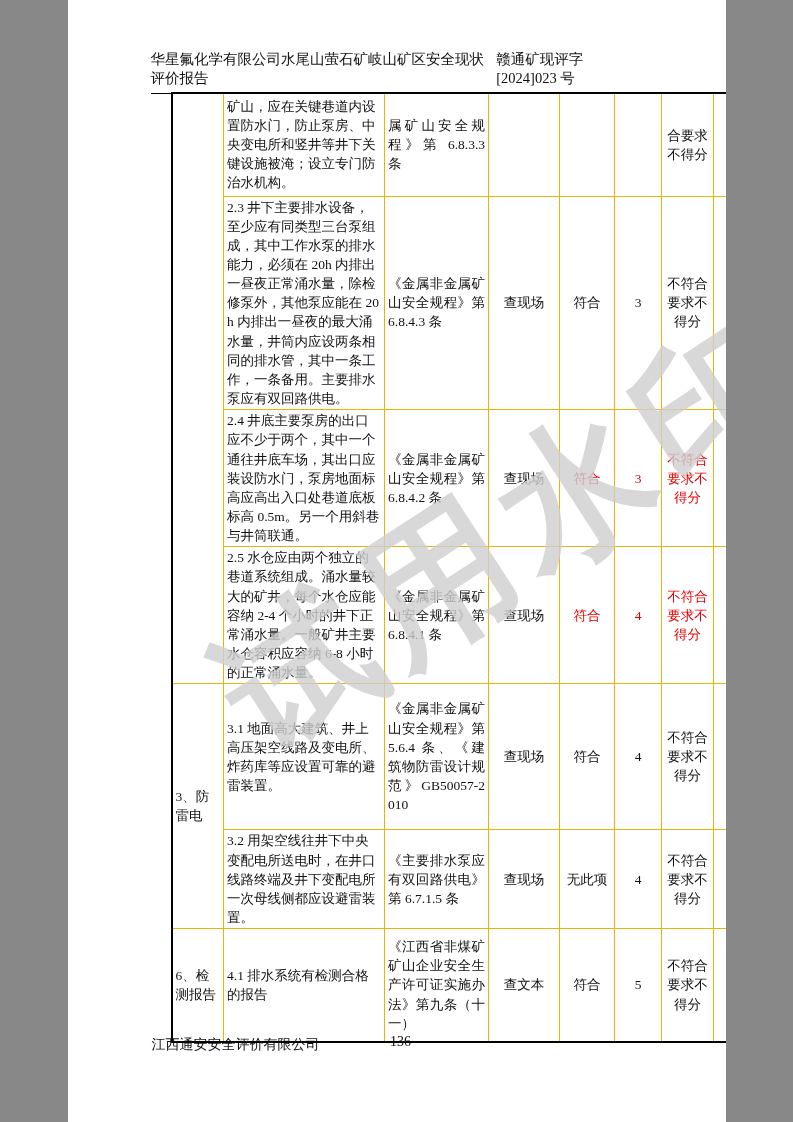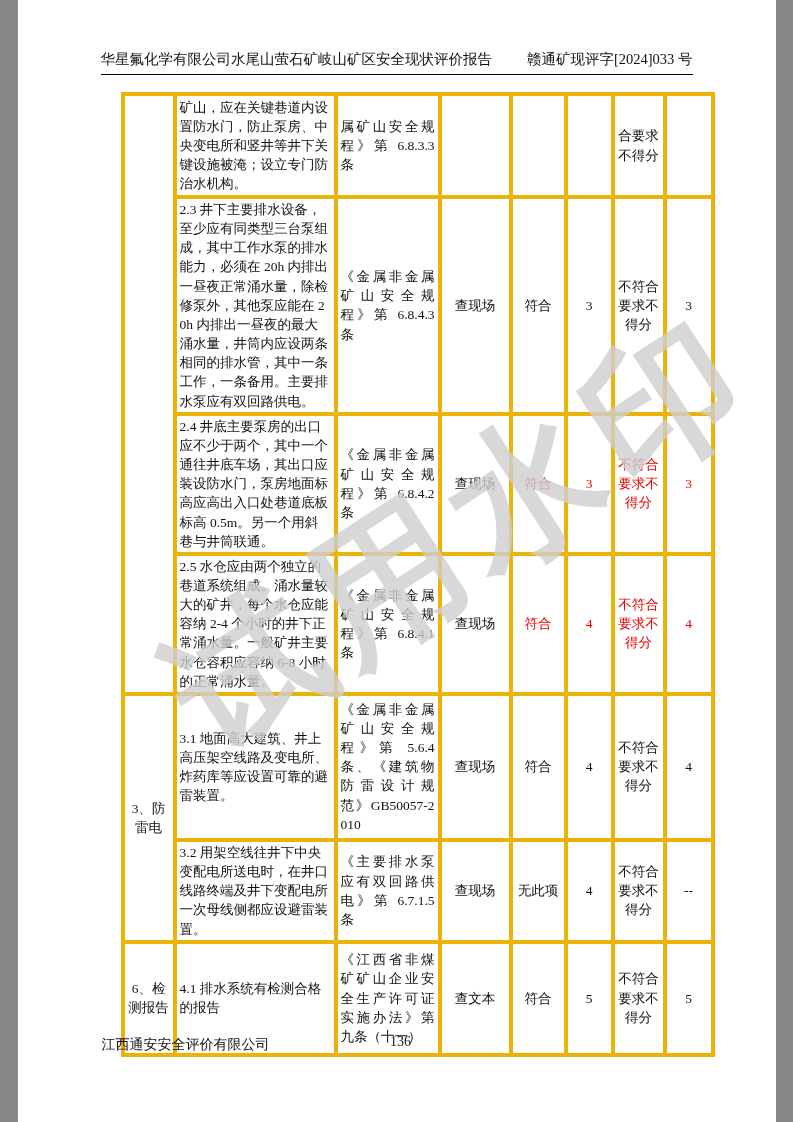--- a/index.html
+++ b/index.html
@@ -3,21 +3,21 @@
 <meta charset="utf-8">
 <style>
   :root{
     --red:#e60000;
     --wm:#cfcfcf;
     --ink:#111;
   }
   html,body{margin:0;padding:0;background:#888;}
   .page{
     position:relative;
-    width:758px;height:1122px;
+    width:658px;height:1122px;
     margin:0 auto;
     background:#fff;
     overflow:hidden;
     font-family:"Liberation Serif","DejaVu Serif",serif;
     color:var(--ink);
   }
   
   .header{
     position:absolute;left:83px;right:83px;top:50px;
     display:flex;justify-content:space-between;align-items:flex-end;
@@ -27,29 +27,29 @@
   }
   
   .tbl-wrap{position:absolute;left:103px;top:92px;}
   table.eval{
     border-collapse:collapse;
     table-layout:fixed;
     width:590px;
     border:2px solid #000;
   }
   table.eval td{
-    border:4px solid #eab308;
+    border:1px solid #eab308;
     font-size:13.5px;
     line-height:1.42;
     vertical-align:middle;
     padding:1px 3px;
     word-break:break-all;
     overflow:hidden;
   }
-  td.section{text-align:center;padding:1px 2px;}
+  td.section{text-align:left;padding:1px 2px;}
   td.content{text-align:left;padding:1px 4px;}
   td.basis{text-align:justify;text-justify:inter-character;padding:1px 6px;}
   td.center{text-align:center;}
   td.criteria{text-align:center;padding:1px 2px;}
   td.top{vertical-align:top;}
   td.red{color:var(--red);}
   
   .watermark{
     position:absolute;
     left:80px;top:370px;width:730px;height:330px;
@@ -73,21 +73,21 @@
     text-align:center;font-size:14px;
   }
 </style>
 </head>
 <body>
 
 <div class="page">
 
   <div class="header">
     <span>华星氟化学有限公司水尾山萤石矿岐山矿区安全现状评价报告</span>
-    <span>赣通矿现评字[2024]033 号</span>
+    <span>赣通矿现评字[2024]023 号</span>
   </div>
 
   <div class="tbl-wrap">
     <table class="eval">
       <colgroup>
         <col style="width:52px">
           <col style="width:161px">
           <col style="width:104px">
         <col style="width:71px">
           <col style="width:55px">

